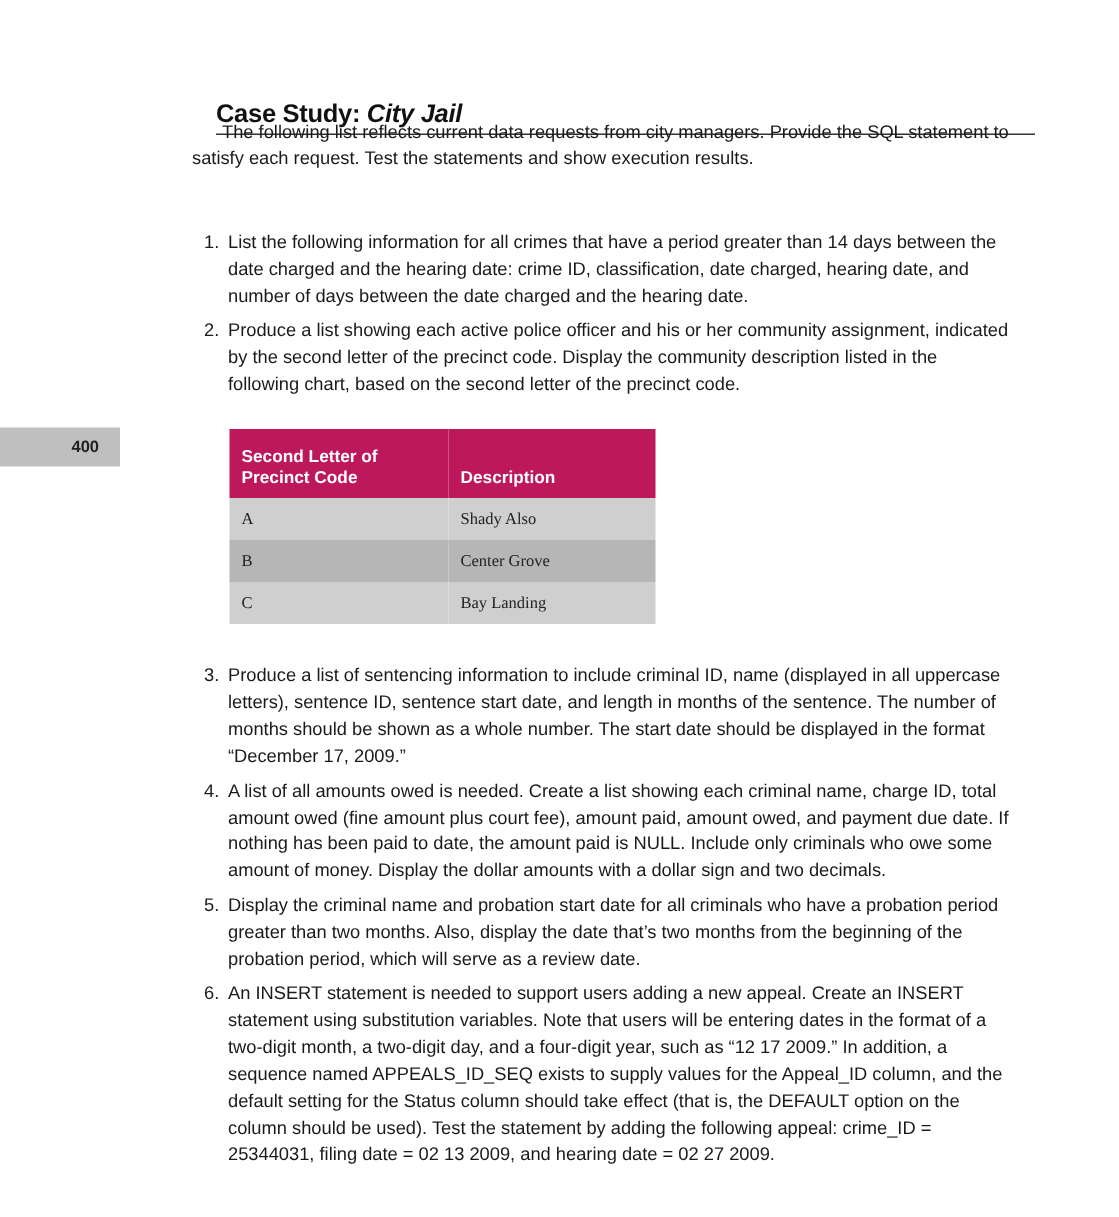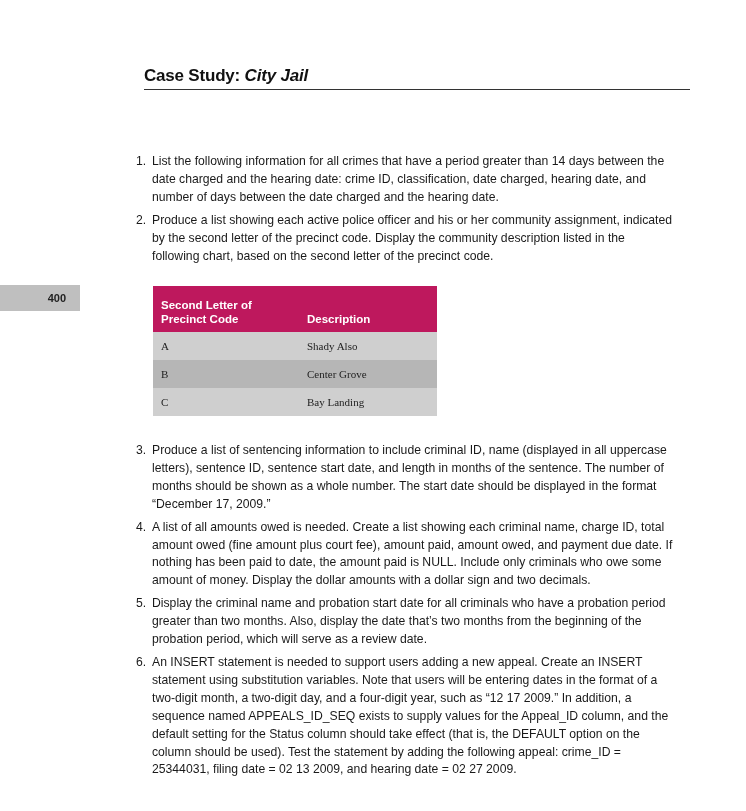--- a/index.html
+++ b/index.html
@@ -43,20 +43,21 @@
   table.precinct td.c1 { width: 130px; }
 </style>
 </head>
 <body>
 
 <div class="page-tab">400</div>
 
 <h1 class="title" style="margin:16px;"><span>Case Study: </span><em>City Jail</em></h1>
 
 <div class="intro">
+  <p class="indent">The following list reflects current data requests from city managers. Provide the SQL statement to satisfy each request. Test the statements and show execution results.</p>
 </div>
 
 <ol class="items list-a">
   <li><span class="num">1.</span><span>List the following information for all crimes that have a period greater than 14 days between the date charged and the hearing date: crime ID, classification, date charged, hearing date, and number of days between the date charged and the hearing date.</span></li>
   <li><span class="num">2.</span><span>Produce a list showing each active police officer and his or her community assignment, indicated by the second letter of the precinct code. Display the community description listed in the following chart, based on the second letter of the precinct code.</span></li>
 </ol>
 
 <table class="precinct">
   <thead>
     <tr>

